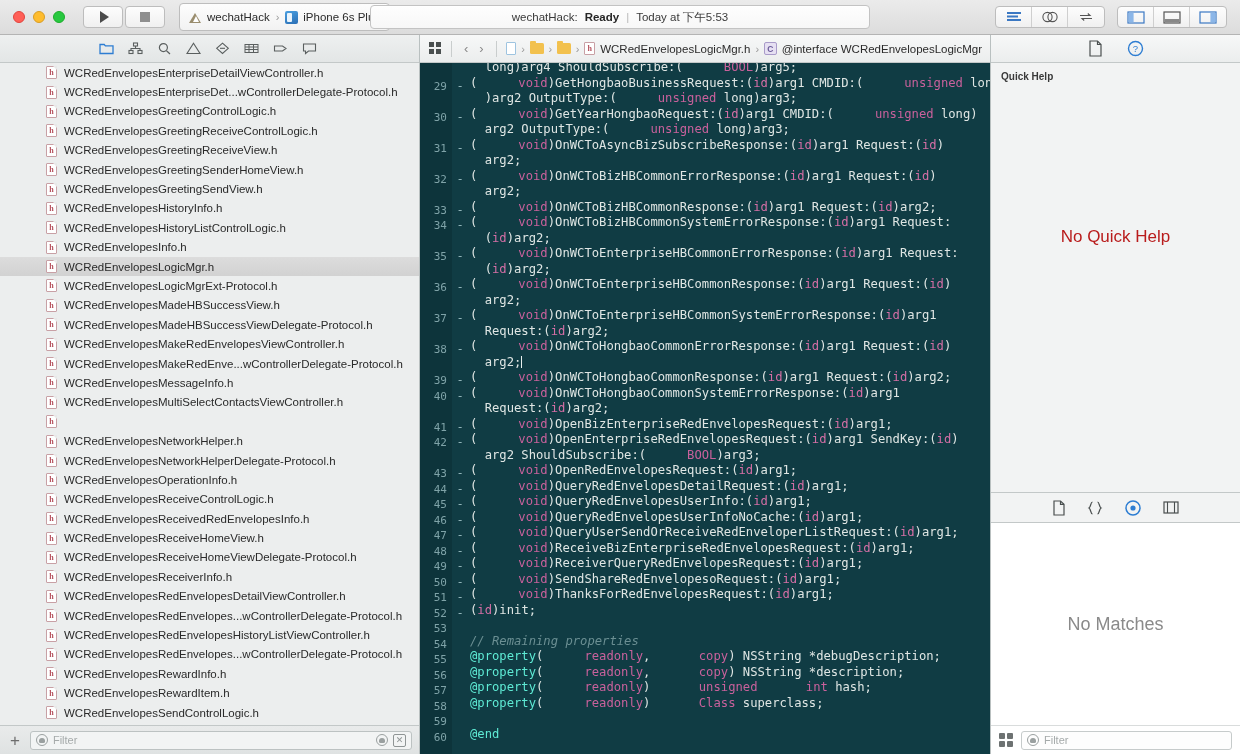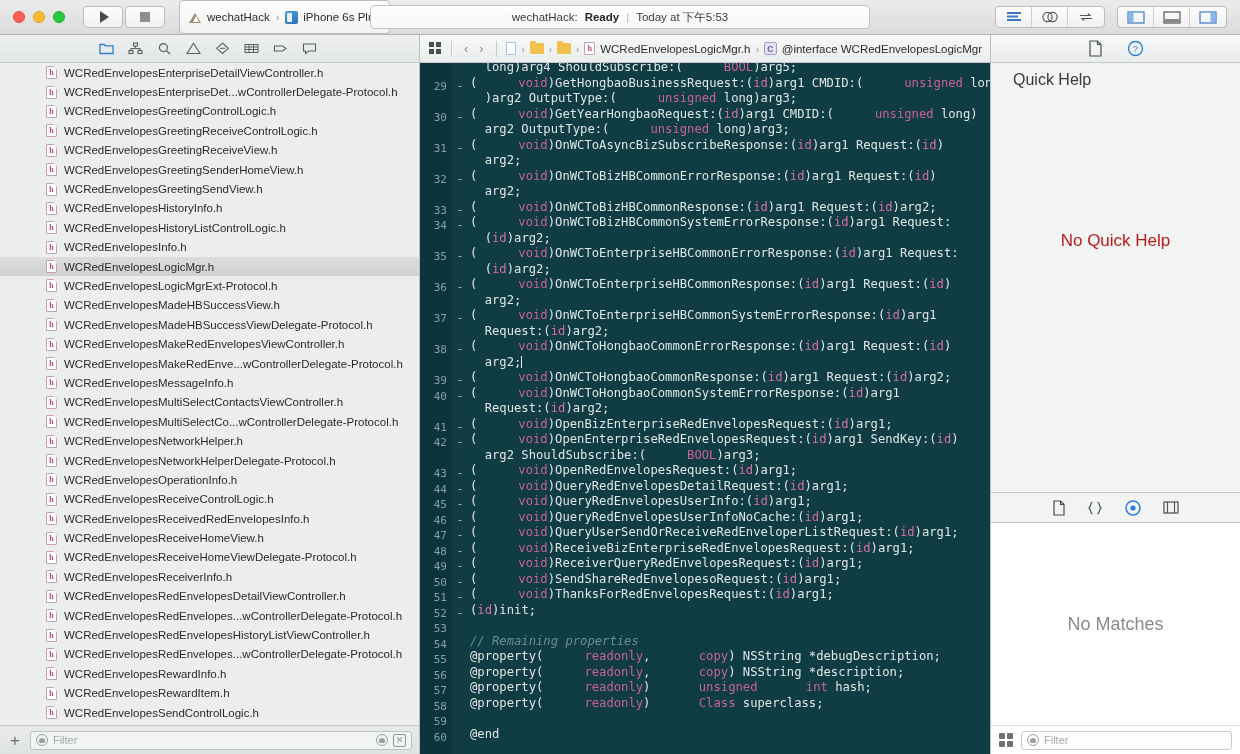--- a/index.html
+++ b/index.html
@@ -37,21 +37,21 @@
   .play-tri {
     width: 0; height: 0;
     border-left: 9px solid #4a4a4a;
     border-top: 6px solid transparent;
     border-bottom: 6px solid transparent;
     margin-left: 2px;
   }
   .stop-sq { width: 10px; height: 10px; background: #8e8e8e; }
 
   .scheme {
-    margin-left: 14px; height: 34px;
+    margin-left: 14px; height: 28px;
     background: linear-gradient(180deg,#fdfdfd,#f2f2f2);
     border: 1px solid #bdbdbd; border-radius: 4px;
     display: flex; align-items: center; padding: 0 9px; gap: 5px;
     font-size: 11.5px; color: #2b2b2b;
   }
   .scheme .sep { color: #9a9a9a; font-size: 11px; margin: 0 1px; }
   .xc-logo {
     width: 13px; height: 13px; position: relative; display: inline-block;
   }
   .xc-logo::before {
@@ -225,21 +225,21 @@
   .minusbar .gl { height: 15.5px; line-height: 15.5px; }
   .code {
     flex: 1 1 auto; overflow: hidden; background: #103c44;
     font-family: "DejaVu Sans Mono", monospace; font-size: 12.2px;
     color: #dfe6e4; padding-left: 2px;
     white-space: pre;
   }
   .code .ln { height: 15.5px; line-height: 15.5px; }
   .kw { color: #c9619c; margin-left: 41px; }
   .cm { color: #6b8f93; font-style: italic; }
-  .at { color: #e5e5e5; }
+  .at { color: #5eead4; }
   .ty { color: #d56fa6; }
   .cursor {
     display:inline-block; width:1px; height:12px; background:#e8f0ee;
     vertical-align:-2px;
   }
 
   .code-scroll {
     position: absolute; right: 0; top: 0; width: 8px; height: 100%;
     background: transparent;
   }
@@ -252,22 +252,22 @@
     border-left: 1px solid #b9c0c0;
     min-height: 0;
   }
   .insp-tabs {
     height: 28px; flex: 0 0 28px;
     background: linear-gradient(180deg,#f7f8f8,#ebeded);
     border-bottom: 1px solid #c3c8c8;
     display: flex; align-items: center; justify-content: center; gap: 24px;
   }
   .qh-title {
-    font-size: 16px; font-weight: normal; color: #3a3a3a;
-    padding: 8px 0 0 22px;
+    font-size: 10px; font-weight: bold; color: #3a3a3a;
+    padding: 8px 0 0 10px;
   }
   .insp-top {
     flex: 0 0 auto; height: 458px;
     display: flex; flex-direction: column;
     background: #f2f3f3;
     border-bottom: 1px solid #c3c8c8;
     position: relative;
   }
   .center-msg {
     flex: 1 1 auto; display: flex; align-items: center; justify-content: center;
@@ -512,21 +512,20 @@
           <div class="frow">
             <span class="hicon">h</span>
             <span>WCRedEnvelopesMessageInfo.h</span>
           </div>
           <div class="frow">
             <span class="hicon">h</span>
             <span>WCRedEnvelopesMultiSelectContactsViewController.h</span>
           </div>
           <div class="frow">
             <span class="hicon">h</span>
-            <span>WCRedEnvelopesMultiSelectCo...wControllerDelegate-Protocol.h</span>
           </div>
           <div class="frow">
             <span class="hicon">h</span>
             <span>WCRedEnvelopesNetworkHelper.h</span>
           </div>
           <div class="frow">
             <span class="hicon">h</span>
             <span>WCRedEnvelopesNetworkHelperDelegate-Protocol.h</span>
           </div>
           <div class="frow">

